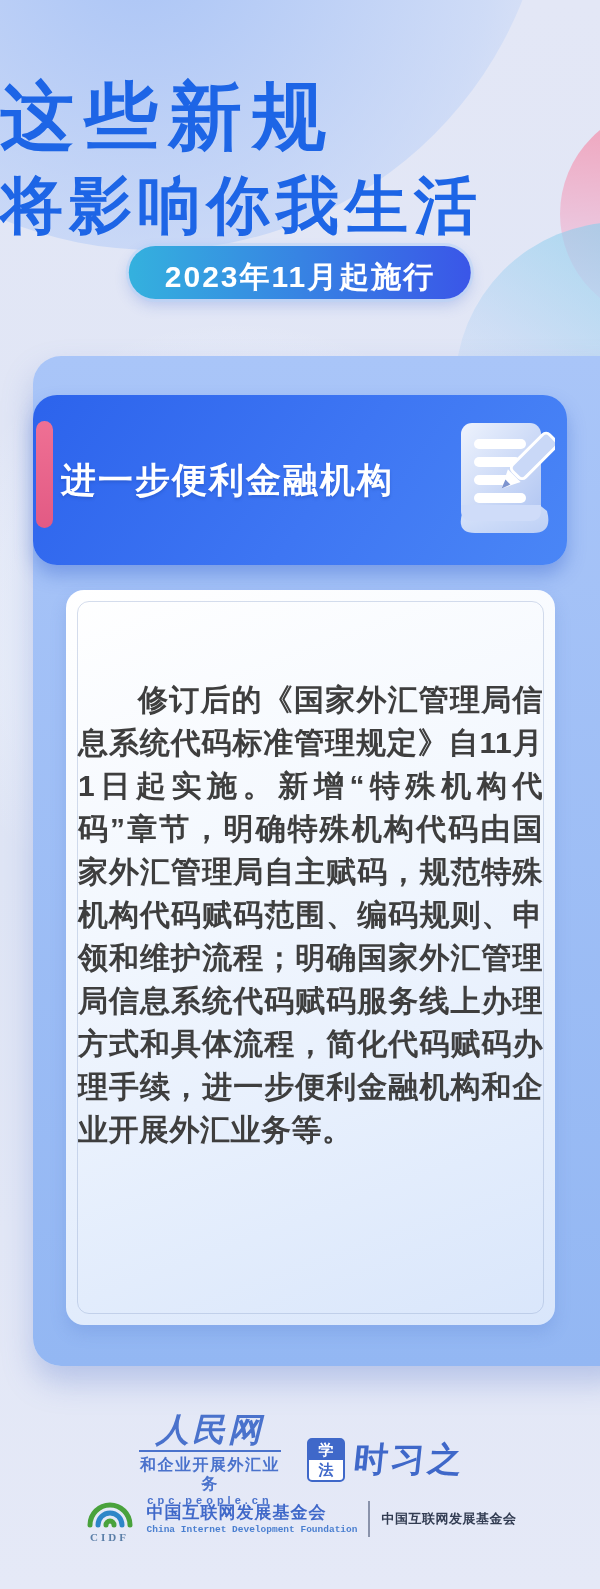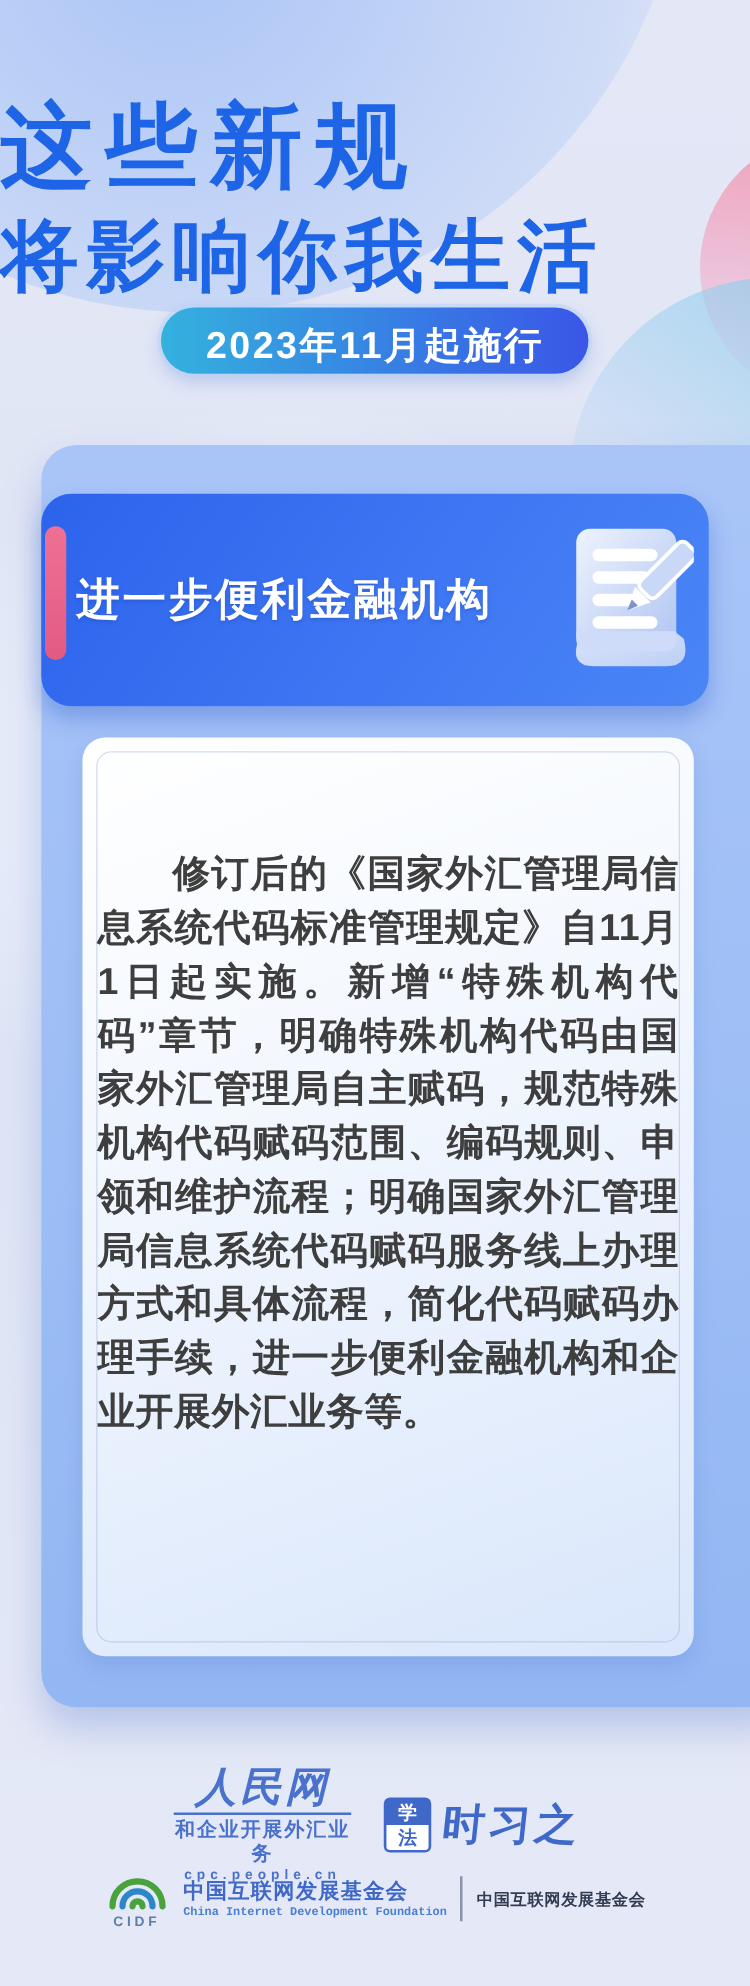--- a/index.html
+++ b/index.html
@@ -98,21 +98,21 @@
     border-radius:5px; overflow:hidden; display:flex; flex-direction:column;
   }
   .xf-badge .t { flex:1; background:#3f68c9; color:#fff; font-size:15px; font-weight:800; display:flex; align-items:center; justify-content:center; }
   .xf-badge .b { flex:1; background:#ffffff; color:#3f68c9; font-size:15px; font-weight:800; display:flex; align-items:center; justify-content:center; }
   .xf-word { font-size:34px; font-weight:900; color:#3f68c9; transform:skewX(-6deg); letter-spacing:3px; }
 
   .cidf-row {
     position:absolute; top:1494px; left:0; right:0; z-index:2;
     display:flex; justify-content:center; align-items:center; gap:11px;
   }
-  .cidf-logo { text-align:center; }
+  .cidf-logo { text-align:center;font-family:Liberation Serif, serif; }
   .cidf-acronym { font-size:11px; letter-spacing:3px; color:#5b7fa8; font-weight:600; line-height:11px; }
   .cidf-name { text-align:left; color:#3f68c9; }
   .cidf-cn { font-size:17px; font-weight:800; letter-spacing:1px; line-height:21px; }
   .cidf-en { font-size:9.5px; font-weight:600; line-height:13px; color:#4a7fd0;font-family:Liberation Mono, monospace; }
   .v-div { width:2px; height:36px; background:#8a93ab; }
   .support { color:#323c52; font-size:13px; font-weight:800; line-height:19px; letter-spacing:.5px; }
 </style>
 </head>
 <body>
 

